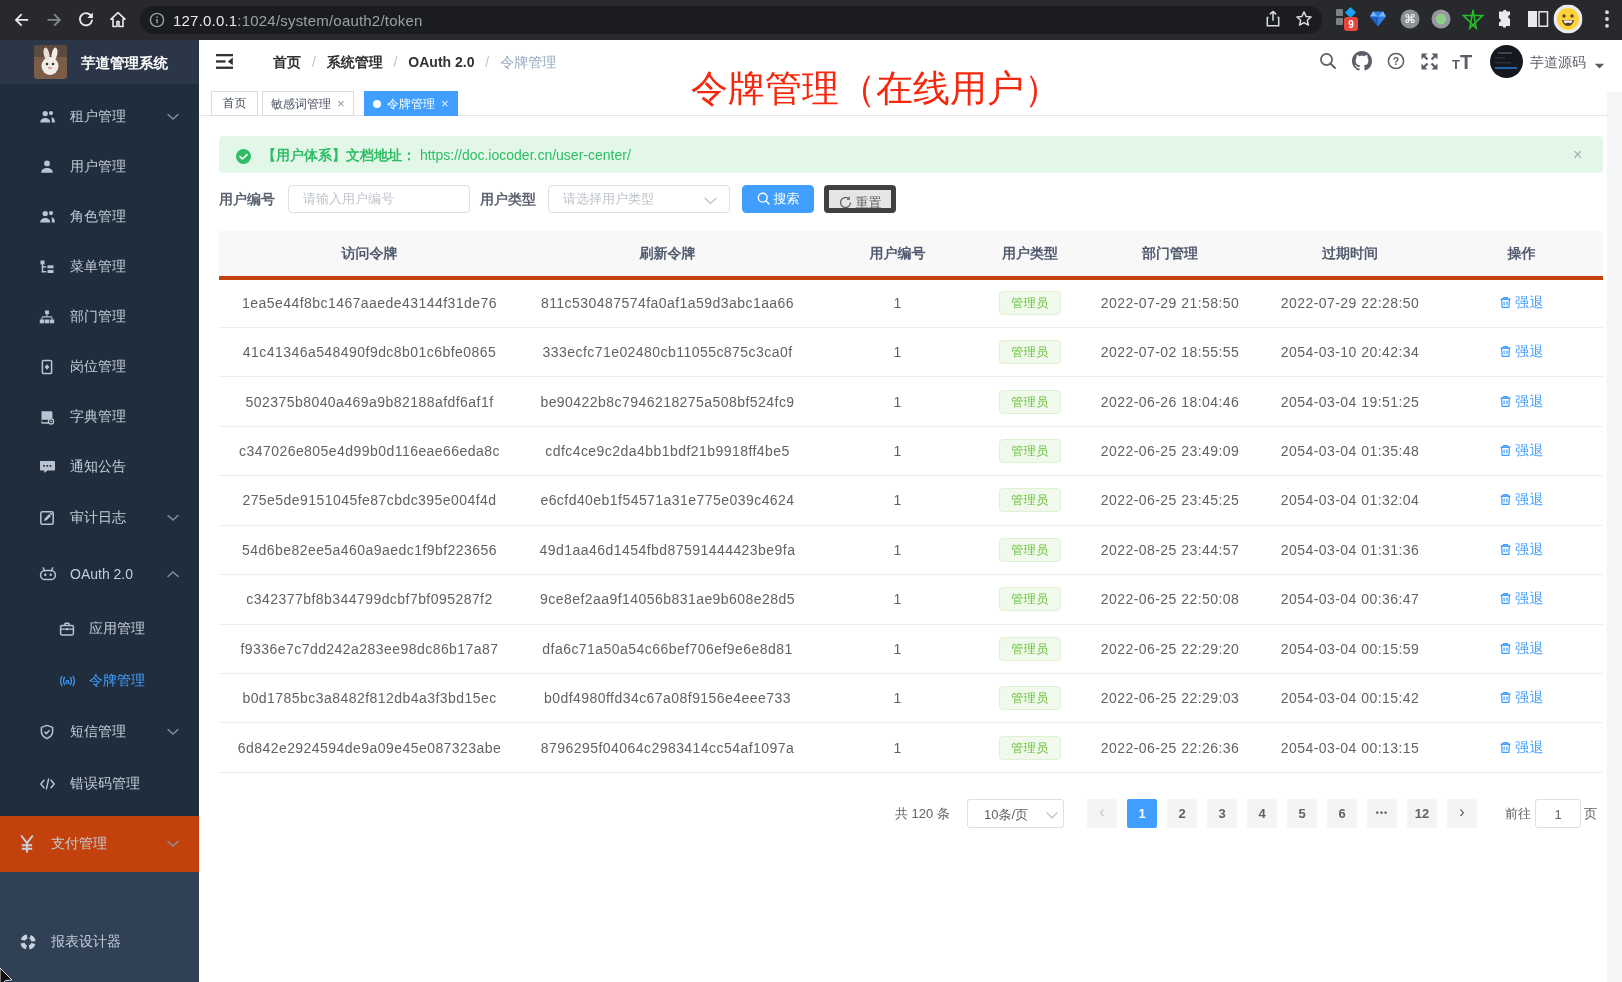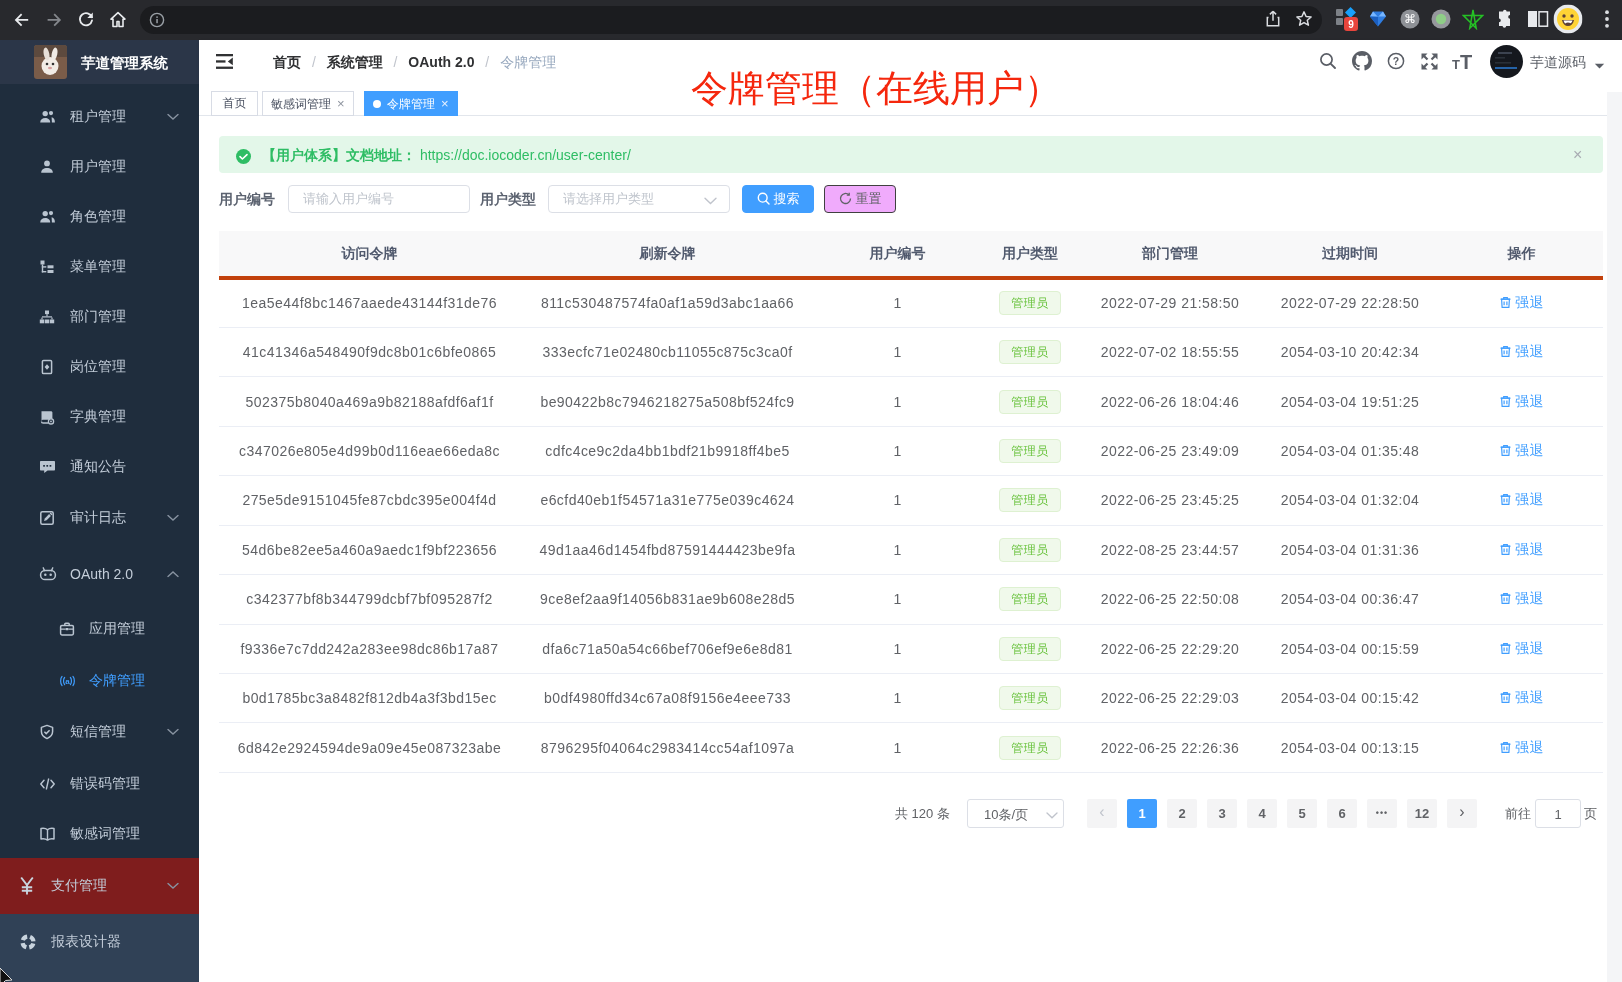--- a/index.html
+++ b/index.html
@@ -40,21 +40,21 @@
 .tag .x{display:inline-block;margin-left:6px;font-size:13px;color:#8d939e;vertical-align:0;}
 .tag.on{background:#409eff;border-color:#409eff;color:#fff;}
 .tag.on .x{color:#e8f2ff;}
 .tag.on .dot{display:inline-block;width:8px;height:8px;border-radius:50%;background:#fff;margin-right:6px;vertical-align:0.5px;}
 
 .alert{position:absolute;left:219px;top:136px;width:1384px;height:37px;background:#e3f7e9;border-radius:4px;}
 .flabel{position:absolute;top:185px;height:28px;line-height:28px;font-size:14px;font-weight:bold;color:#5c6370;}
 .finput{position:absolute;top:185px;height:28px;border:1px solid #dcdfe6;border-radius:4px;background:#fff;line-height:26px;font-size:13px;color:#bfc4cc;padding-left:14px;}
 .btn{position:absolute;top:185px;height:28px;border-radius:4px;font-size:13px;line-height:26px;text-align:center;}
 .btn.blue{background:#409eff;color:#fff;border:1px solid #409eff;}
-.btn.plain{background:#f0abfc;color:#606266;border:1px solid #404040;}
+.btn.plain{background:#e5e5e5;color:#606266;border:5px solid #404040;}
 
 table.grid{position:absolute;left:219px;top:231px;width:1384px;border-collapse:collapse;table-layout:fixed;}
 table.grid th{background:#f8f8f9;height:47px;font-size:14px;color:#515a6e;font-weight:bold;border-bottom:4px solid #c2410c;text-align:center;}
 table.grid td{height:49.45px;font-size:14px;color:#606266;border-bottom:1px solid #ebeef5;text-align:center;white-space:nowrap;letter-spacing:0.45px;}
 .gtag{display:inline-block;height:24px;line-height:22px;padding:0 11px;background:#f0f9eb;border:1px solid #def1d1;border-radius:4px;color:#67c23a;font-size:12px;}
 .rlink{color:#409eff;font-size:14px;}
 
 .pg{position:absolute;top:799px;height:29px;line-height:29px;font-size:13px;color:#606266;}
 .pbtn{position:absolute;top:799px;width:30px;height:29px;line-height:29px;border-radius:2px;background:#f4f4f5;color:#606266;font-size:13px;text-align:center;font-weight:bold;}
 .pbtn.on{background:#409eff;color:#fff;}
@@ -83,20 +83,21 @@
 
   <svg class="cicon" style="left:118px" width="19" height="19" viewBox="0 0 19 19">
         <path d="M9.5 2.2 2.5 8.6h2v7.4h4V11h2v5h4V8.6h2z" fill="none" stroke="#e8eaed" stroke-width="1.6" stroke-linejoin="round"></path>
       </svg>
 
   <svg class="cicon" style="left:157px" width="16" height="16" viewBox="0 0 16 16">
         <circle cx="8" cy="8" r="6.6" stroke="#9aa0a6" stroke-width="1.4" fill="none"></circle>
         <rect x="7.3" y="7" width="1.5" height="4.2" fill="#9aa0a6"></rect>
         <rect x="7.3" y="4.4" width="1.5" height="1.5" fill="#9aa0a6"></rect>
       </svg>
+  <div class="url">127.0.0.1<span class="dim">:1024/system/oauth2/token</span></div>
 
   <svg class="cicon" style="left:1273px;top:19px" width="19" height="19" viewBox="0 0 19 19">
         <g stroke="#dadce0" stroke-width="1.5" fill="none">
           <path d="M5 8H3.8v8.2h11.4V8H14"></path>
           <path d="M9.5 1.8v9.4M9.5 1.8 6.4 4.9M9.5 1.8l3.1 3.1"></path>
         </g>
       </svg>
 
   <svg class="cicon" style="left:1304px;top:19px" width="19" height="19" viewBox="0 0 19 19">
         <path d="M9.5 2.4l2.1 4.6 5 .5-3.8 3.3 1.1 4.9-4.4-2.6-4.4 2.6 1.1-4.9L2.4 7.5l5-.5z" fill="none" stroke="#dadce0" stroke-width="1.5" stroke-linejoin="round"></path>
@@ -346,21 +347,21 @@
       </div>
 <div class="mi" style="top:770px;height:48px;">
         <span class="ic">
           <svg width="17" height="15" viewBox="0 0 17 15">
             <path d="M8.5 3.2C7 1.9 4.8 1.6 2 2v10.4c2.8-.4 5 0 6.5 1.2 1.5-1.2 3.7-1.6 6.5-1.2V2c-2.8-.4-5-.1-6.5 1.2z" fill="none" stroke="#b9c4d0" stroke-width="1.5" stroke-linejoin="round"></path>
             <path d="M8.5 3.2v10.4" stroke="#b9c4d0" stroke-width="1.4"></path>
           </svg>
         </span>
         <span class="txt">敏感词管理</span>
       </div>
-<div class="mi lv0" style="top:818px;height:56px;background:#7f1d1d;">
+<div class="mi lv0" style="top:776px;height:56px;background:#c2410c;">
         <span class="ic">
           <svg width="14" height="19" viewBox="0 0 14 19">
             <path d="M1.2 1 7 8.6 12.8 1M7 8.6V18M1.8 10.8h10.4M1.8 14.2h10.4" fill="none" stroke="#c8d3dd" stroke-width="1.9"></path>
           </svg>
         </span>
         <span class="txt">支付管理</span>
         <span class="chev">
           <svg width="12" height="7" viewBox="0 0 12 7">
             <path d="M1 1 6 5.6 11 1" fill="none" stroke="#8792a0" stroke-width="1.4" stroke-linecap="round"></path>
           </svg>

